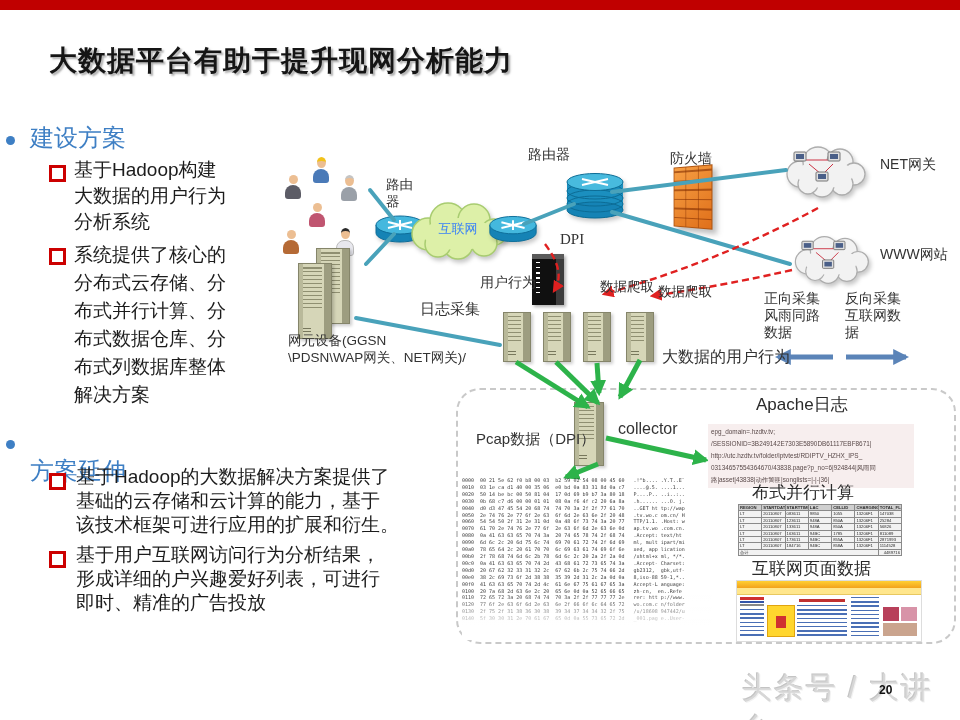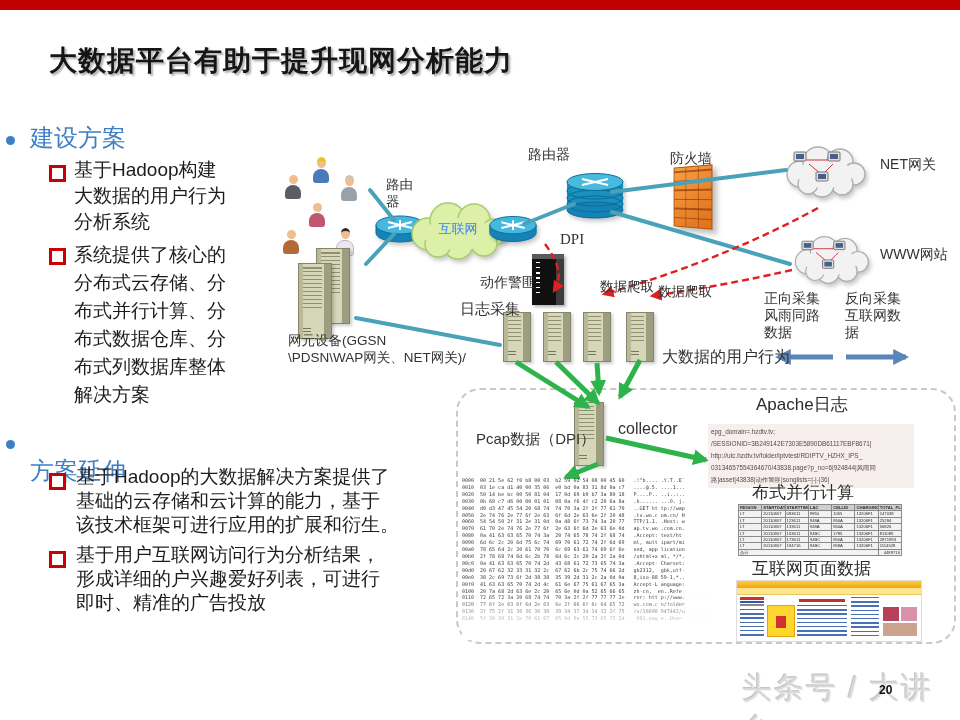--- a/index.html
+++ b/index.html
@@ -301,24 +301,24 @@
   </g>
 </svg>
 
 <div class="lbl pre" style="left:386px;top:176px;font-size:13.5px;">路由
 器</div>
 <div class="lbl" style="left:528px;top:146px;">路由器</div>
 <div class="lbl" style="left:560px;top:231px;font-size:15px;font-family:Liberation Serif, serif;">DPI</div>
 <div class="lbl" style="left:670px;top:150px;">防火墙</div>
 <div class="lbl" style="left:880px;top:156px;">NET网关</div>
 <div class="lbl" style="left:880px;top:246px;">WWW网站</div>
-<div class="lbl" style="left:480px;top:274px;">动作警匪</div>
+<div class="lbl" style="left:480px;top:274px;">用户行为</div>
 <div class="lbl" style="left:600px;top:278px;font-size:13.5px;">数据爬取</div>
 <div class="lbl" style="left:658px;top:283px;font-size:13.5px;">数据爬取</div>
-<div class="lbl" style="left:420px;top:300px;font-size:15px;margin-left:40px;">日志采集</div>
+<div class="lbl" style="left:420px;top:300px;font-size:15px;">日志采集</div>
 <div class="lbl pre" style="left:288px;top:332px;font-size:13.5px;">网元设备(GGSN
 \PDSN\WAP网关、NET网关)/</div>
 <div class="lbl" style="left:662px;top:348px;font-size:16px;">大数据的用户行为</div>
 <div class="lbl pre" style="left:764px;top:290px;">正向采集
 风雨同路
 数据</div>
 <div class="lbl pre" style="left:845px;top:290px;">反向采集
 互联网数
 据</div>
 <div class="lbl" style="left:618px;top:420px;font-size:16px;">collector</div>

